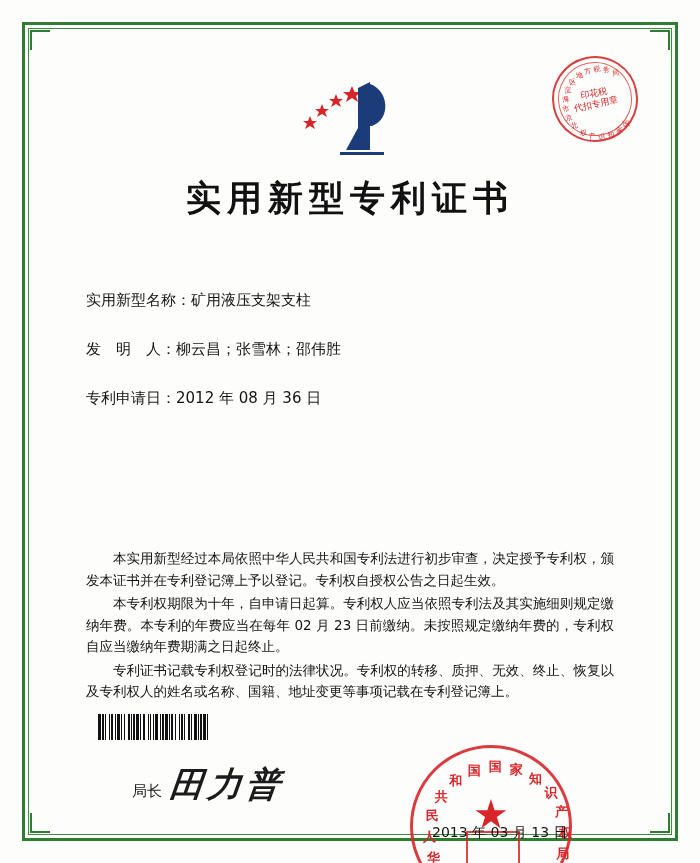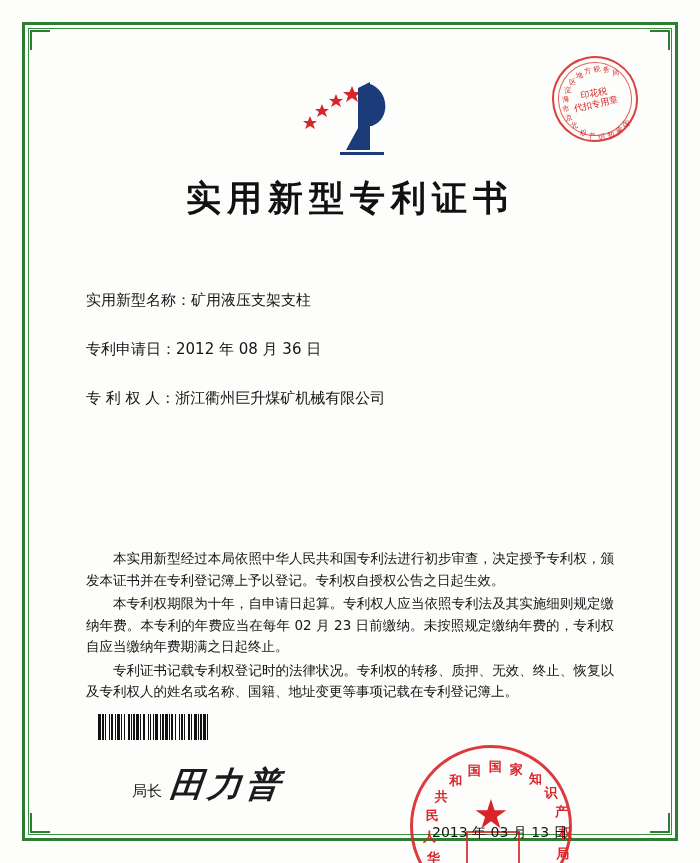--- a/index.html
+++ b/index.html
@@ -305,24 +305,24 @@
     </svg>
   </div>
 
   <div class="main-title">实用新型专利证书</div>
 
   <div class="fields">
     <div class="field-row">
       <span class="field-label">实用新型名称：</span><span class="field-value">矿用液压支架支柱</span>
     </div>
     <div class="field-row">
+      <span class="field-label">发　明　人：</span><span class="field-value">柳云昌；张雪林；邵伟胜</span>
+    </div>
+    <div class="field-row">
       <span class="field-label">专利申请日：</span><span class="field-value">2012 年 08 月 36 日</span>
-    </div>
-    <div class="field-row">
-      <span class="field-label">专 利 权 人：</span><span class="field-value">浙江衢州巨升煤矿机械有限公司</span>
     </div>
   </div>
 
   <div class="body-text">
     <p>本实用新型经过本局依照中华人民共和国专利法进行初步审查，决定授予专利权，颁发本证书并在专利登记簿上予以登记。专利权自授权公告之日起生效。</p>
     <p>本专利权期限为十年，自申请日起算。专利权人应当依照专利法及其实施细则规定缴纳年费。本专利的年费应当在每年 02 月 23 日前缴纳。未按照规定缴纳年费的，专利权自应当缴纳年费期满之日起终止。</p>
     <p>专利证书记载专利权登记时的法律状况。专利权的转移、质押、无效、终止、恢复以及专利权人的姓名或名称、国籍、地址变更等事项记载在专利登记簿上。</p>
   </div>
 
   <div class="barcode" style="width: 112px;">

